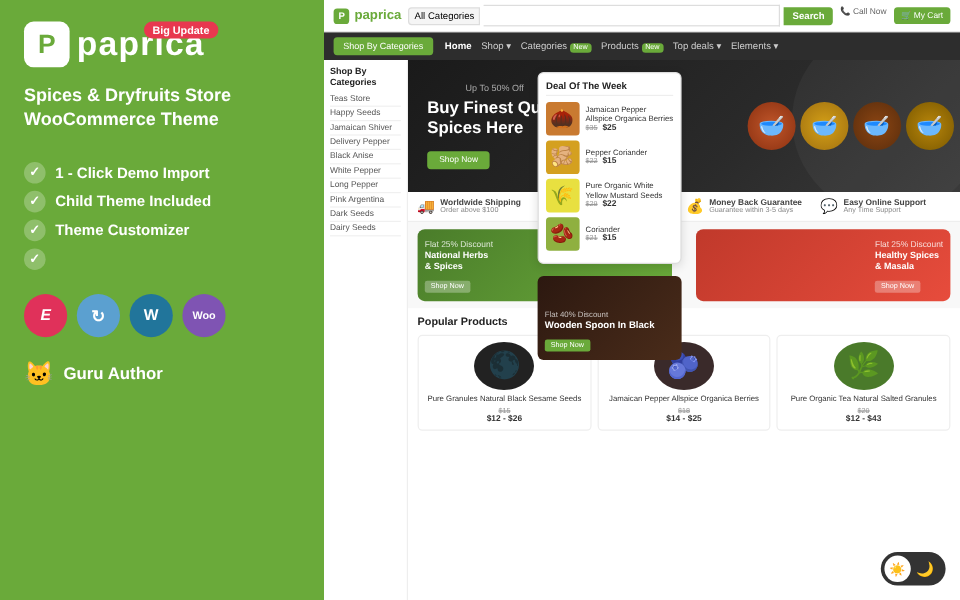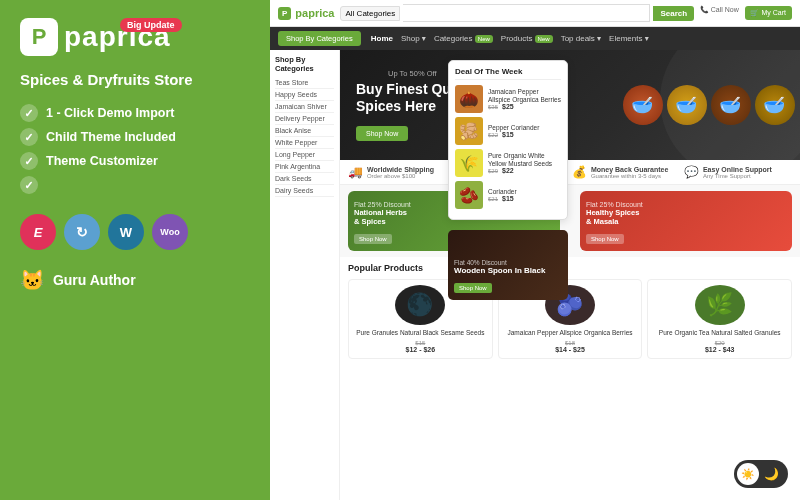--- a/index.html
+++ b/index.html
@@ -60,21 +60,21 @@
       top: 18px;
       left: 120px;
     }
 
     .tagline {
       color: #fff;
       font-size: 15px;
       font-weight: 700;
       line-height: 1.35;
       margin-top: 10px;
-      margin-bottom: 14px;
+      margin-bottom: 24px;
     }
 
     .features-list {
       list-style: none;
       margin-bottom: 14px;
     }
 
     .features-list li {
       color: #fff;
       font-size: 12.5px;
@@ -419,20 +419,21 @@
       align-items: flex-end;
       padding: 6px;
     }
 
     .promo-card-1 {
       background: linear-gradient(135deg, #4a7c2a, #6aaa3a);
     }
 
     .promo-card-2 {
       background: linear-gradient(135deg, #c0392b, #e74c3c);
+      justify-content: flex-end;
     }
 
     .promo-text {
       color: #fff;
       font-size: 7.5px;
       font-weight: bold;
       line-height: 1.3;
     }
 
     .promo-discount {
@@ -649,20 +650,21 @@
 
 <div class="left-panel">
   <div class="logo-area">
     <div class="logo-icon">P</div>
     <div class="logo-text">paprica</div>
     <div class="big-update-badge">Big Update</div>
   </div>
 
   <div class="tagline">
     <div>Spices &amp; Dryfruits Store</div>
+    <div>WooCommerce Theme</div>
   </div>
 
   <ul class="features-list">
     <li>
       <span class="check-icon">✓</span>
       <span>1 - Click Demo Import</span>
     </li>
     <li>
       <span class="check-icon">✓</span>
       <span>Child Theme Included</span>

